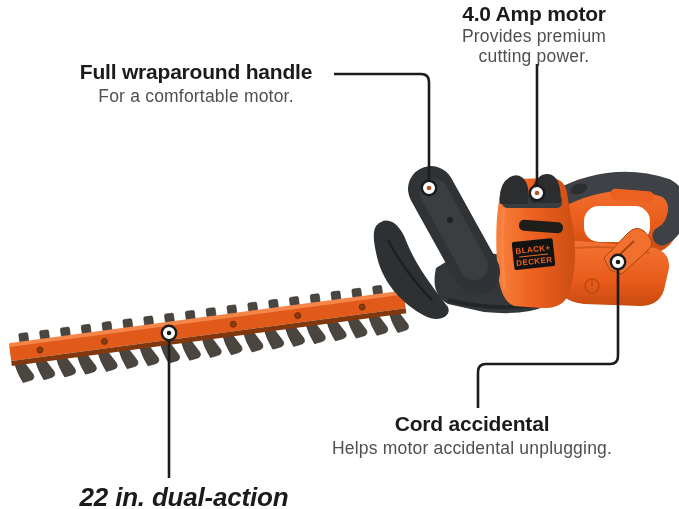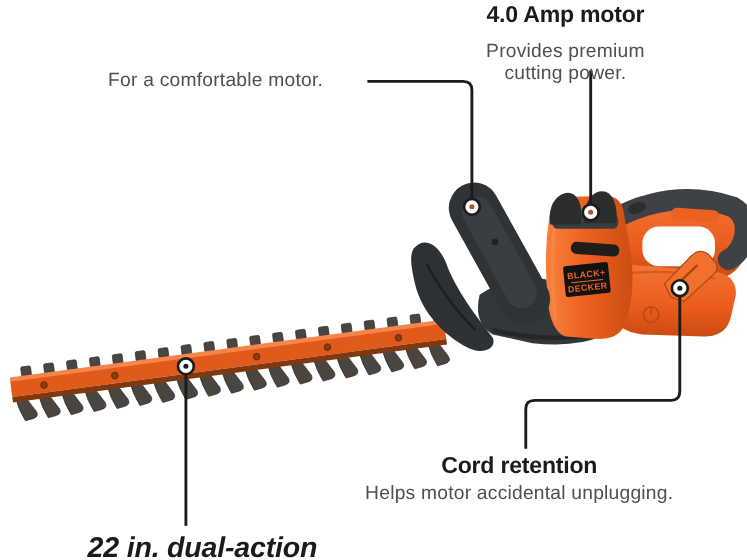--- a/index.html
+++ b/index.html
@@ -11,22 +11,22 @@
 
   .callout { position:absolute; text-align:center; }
   .co-title {
     font-size:21px; font-weight:700; color:var(--ink); letter-spacing:-0.2px; line-height:1.12;
   }
   .co-sub {
     font-size:17.5px; font-weight:400; color:var(--subtitle-gray);
     letter-spacing:0.2px; line-height:1.18; margin-top:2px;
   }
   .co-handle { left:62px; top:60px; width:268px; }
-  .co-motor  { left:408px; top:2px; width:212px; }
-  .co-motor .co-sub { max-width:172px; margin:10px auto 0 auto; }
+  .co-motor  { left:428px; top:2px; width:212px; }
+  .co-motor .co-sub { max-width:172px; margin:0 auto 0 auto; }
   .co-cord   { left:315px; top:412px; width:314px; }
   .co-blade  { left:50px; top:483px; width:268px; }
   .co-blade .co-title { font-size:26px;font-style:italic; }
 
   
   .cline { stroke:var(--ink); stroke-width:2.6; fill:none; }
   .dot   { fill:#ffffff; stroke:var(--ink); stroke-width:2.4; }
   .teeth path, .teeth rect { fill:#4B4540; stroke:#2E2A26; stroke-width:0.6; }
   .rivets circle { fill:#8A3D10; stroke:#5E2806; stroke-width:0.8; }
   .logo-text {
@@ -180,30 +180,31 @@
       <circle cx="618" cy="262" r="7.2" class="dot"></circle>
         <circle cx="618" cy="262" r="2.3" fill="#1B1B1B"></circle>
     </g>
     <g>
       <circle cx="169" cy="333" r="7.2" class="dot"></circle>
         <circle cx="169" cy="333" r="2.3" fill="#1B1B1B"></circle>
     </g>
   </svg>
 
   <div class="callout co-handle">
+    <div class="co-title">Full wraparound handle</div>
     <div class="co-sub">For a comfortable motor.</div>
   </div>
 
   <div class="callout co-motor">
     <div class="co-title">4.0 Amp motor</div>
     <div class="co-sub">Provides premium cutting power.</div>
   </div>
 
   <div class="callout co-cord">
-    <div class="co-title">Cord retention</div>
+    <div class="co-title">Cord accidental</div>
     <div class="co-sub">Helps motor accidental unplugging.</div>
   </div>
 
   <div class="callout co-blade">
     <div class="co-title">22 in. dual-action blade</div>
   </div>
 
 </div>
 
 </body></html>

